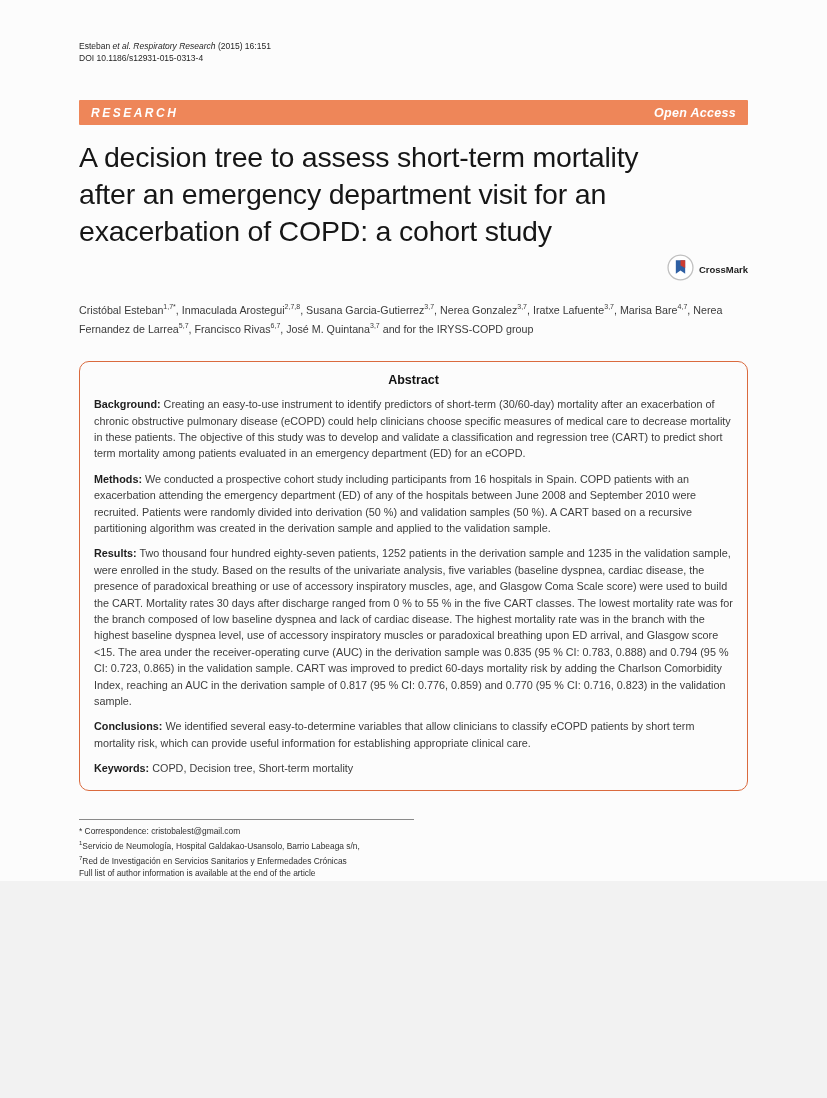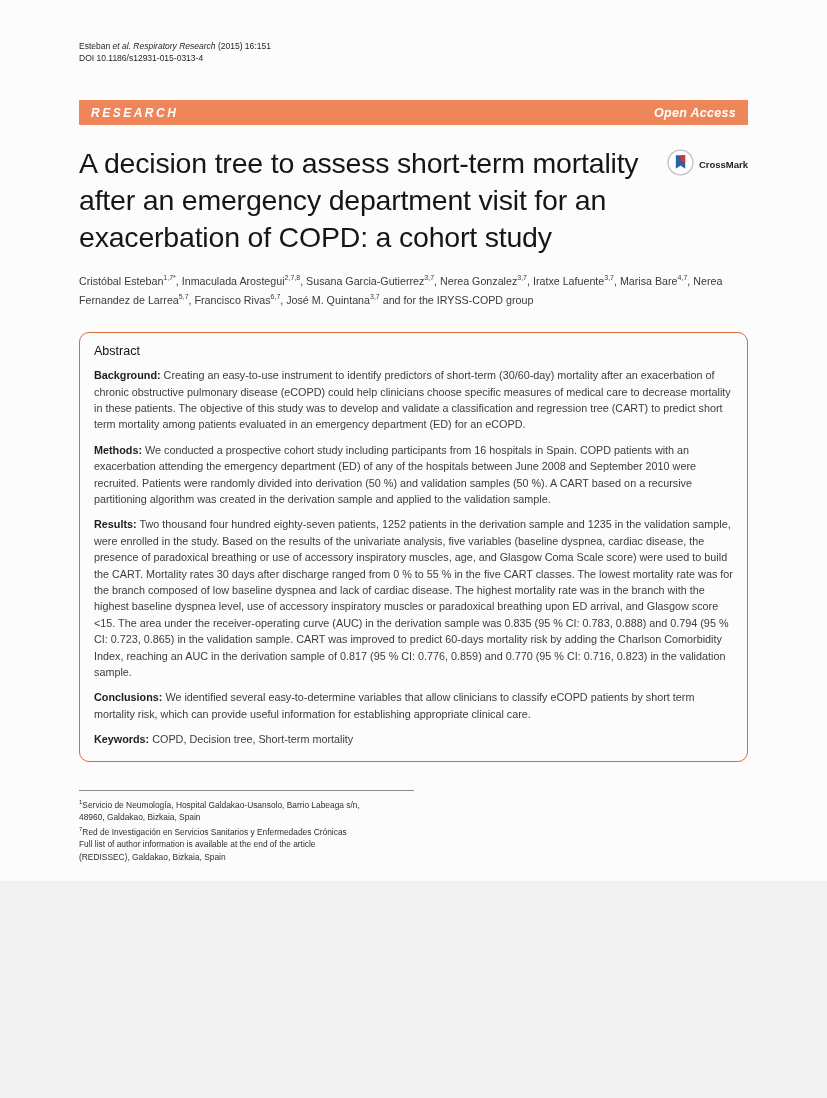--- a/index.html
+++ b/index.html
@@ -17,39 +17,39 @@
   .journal { font-size: 24px; font-weight: 400; color: #000; margin-top: 8px; letter-spacing: 0.2px; }
   
   .banner {
     margin-top: 36px; height: 25px; background: #ee8659; color: #fff;
     display: flex; justify-content: space-between; align-items: center;
     padding: 0 12px; border-radius: 1px; font-style: italic;
   }
   .banner-left { font-weight: bold; font-size: 12px; letter-spacing: 2.5px; }
   .banner-right { font-weight: bold; font-size: 12.5px; letter-spacing: 0.3px; }
   
-  .title-row { display: flex; margin-top: 20px; align-items: flex-start; }
+  .title-row { display: flex; margin-top: 14px; align-items: flex-start; flex-direction: column; }
   .title {
     font-size: 28.5px; line-height: 37px; font-weight: 400; color: #161616;
     width: 600px; letter-spacing: -0.2px;
   }
   .crossmark {
     margin-left: auto; display: flex; align-items: center; gap: 5px;
     margin-top: 4px; cursor: pointer; flex: none;
   }
   .cm-label { font-size: 9.5px; font-weight: 600; color: #222; }
   
   .authors { margin-top: 14px; font-size: 10.7px; line-height: 16.5px; color: #3a3a3a; }
   .authors sup { font-size: 7px; }
   
   .abstract {
     margin-top: 24px; border: 1px solid #da6a3e; border-radius: 10px;
     padding: 11px 14px 13px 14px; background: #fcfcfc;
   }
-  .abstract h2 { font-size: 12.5px; font-weight: 400; color: #111; margin-bottom: 9px; }
+  .abstract h2 { font-size: 12.5px; font-weight: 700; color: #111; margin-bottom: 9px; text-align: center; }
   .abstract p { font-size: 10.8px; line-height: 16.4px; color: #3c3c3c; margin-bottom: 9px; }
   .abstract p:last-child { margin-bottom: 0; }
   .abstract b { color: #1d1d1d; }
   
   .footnotes {
     margin-top: 28px; width: 335px; border-top: 1px solid #8a8a8a; padding-top: 5px;
     font-size: 8.4px; line-height: 12.4px; color: #2f2f2f;
   }
   .footnotes sup { font-size: 6px; }
   
@@ -98,22 +98,22 @@
     <div id="abstract-sections">
         <p><b>Background:</b> Creating an easy-to-use instrument to identify predictors of short-term (30/60-day) mortality after an exacerbation of chronic obstructive pulmonary disease (eCOPD) could help clinicians choose specific measures of medical care to decrease mortality in these patients. The objective of this study was to develop and validate a classification and regression tree (CART) to predict short term mortality among patients evaluated in an emergency department (ED) for an eCOPD.</p>
         <p><b>Methods:</b> We conducted a prospective cohort study including participants from 16 hospitals in Spain. COPD patients with an exacerbation attending the emergency department (ED) of any of the hospitals between June 2008 and September 2010 were recruited. Patients were randomly divided into derivation (50 %) and validation samples (50 %). A CART based on a recursive partitioning algorithm was created in the derivation sample and applied to the validation sample.</p>
         <p><b>Results:</b> Two thousand four hundred eighty-seven patients, 1252 patients in the derivation sample and 1235 in the validation sample, were enrolled in the study. Based on the results of the univariate analysis, five variables (baseline dyspnea, cardiac disease, the presence of paradoxical breathing or use of accessory inspiratory muscles, age, and Glasgow Coma Scale score) were used to build the CART. Mortality rates 30 days after discharge ranged from 0 % to 55 % in the five CART classes. The lowest mortality rate was for the branch composed of low baseline dyspnea and lack of cardiac disease. The highest mortality rate was in the branch with the highest baseline dyspnea level, use of accessory inspiratory muscles or paradoxical breathing upon ED arrival, and Glasgow score &lt;15. The area under the receiver-operating curve (AUC) in the derivation sample was 0.835 (95 % CI: 0.783, 0.888) and 0.794 (95 % CI: 0.723, 0.865) in the validation sample. CART was improved to predict 60-days mortality risk by adding the Charlson Comorbidity Index, reaching an AUC in the derivation sample of 0.817 (95 % CI: 0.776, 0.859) and 0.770 (95 % CI: 0.716, 0.823) in the validation sample.</p>
         <p><b>Conclusions:</b> We identified several easy-to-determine variables that allow clinicians to classify eCOPD patients by short term mortality risk, which can provide useful information for establishing appropriate clinical care.</p>
         <p><b>Keywords:</b> COPD, Decision tree, Short-term mortality</p>
       </div>
   </section>
 
   <div class="footnotes" id="footnotes">
+      <div>* Correspondence: cristobalest@gmail.com</div>
       <div><sup>1</sup>Servicio de Neumología, Hospital Galdakao-Usansolo, Barrio Labeaga s/n,</div>
-      <div>48960, Galdakao, Bizkaia, Spain</div>
       <div><sup>7</sup>Red de Investigación en Servicios Sanitarios y Enfermedades Crónicas</div>
       <div>Full list of author information is available at the end of the article</div>
       <div>(REDISSEC), Galdakao, Bizkaia, Spain</div>
     </div>
 
   <div class="footer">
     <div class="logo">
       <span>
         <svg width="46" height="46" viewBox="0 0 46 46">
           <g fill="none" stroke="#2a2a35">

